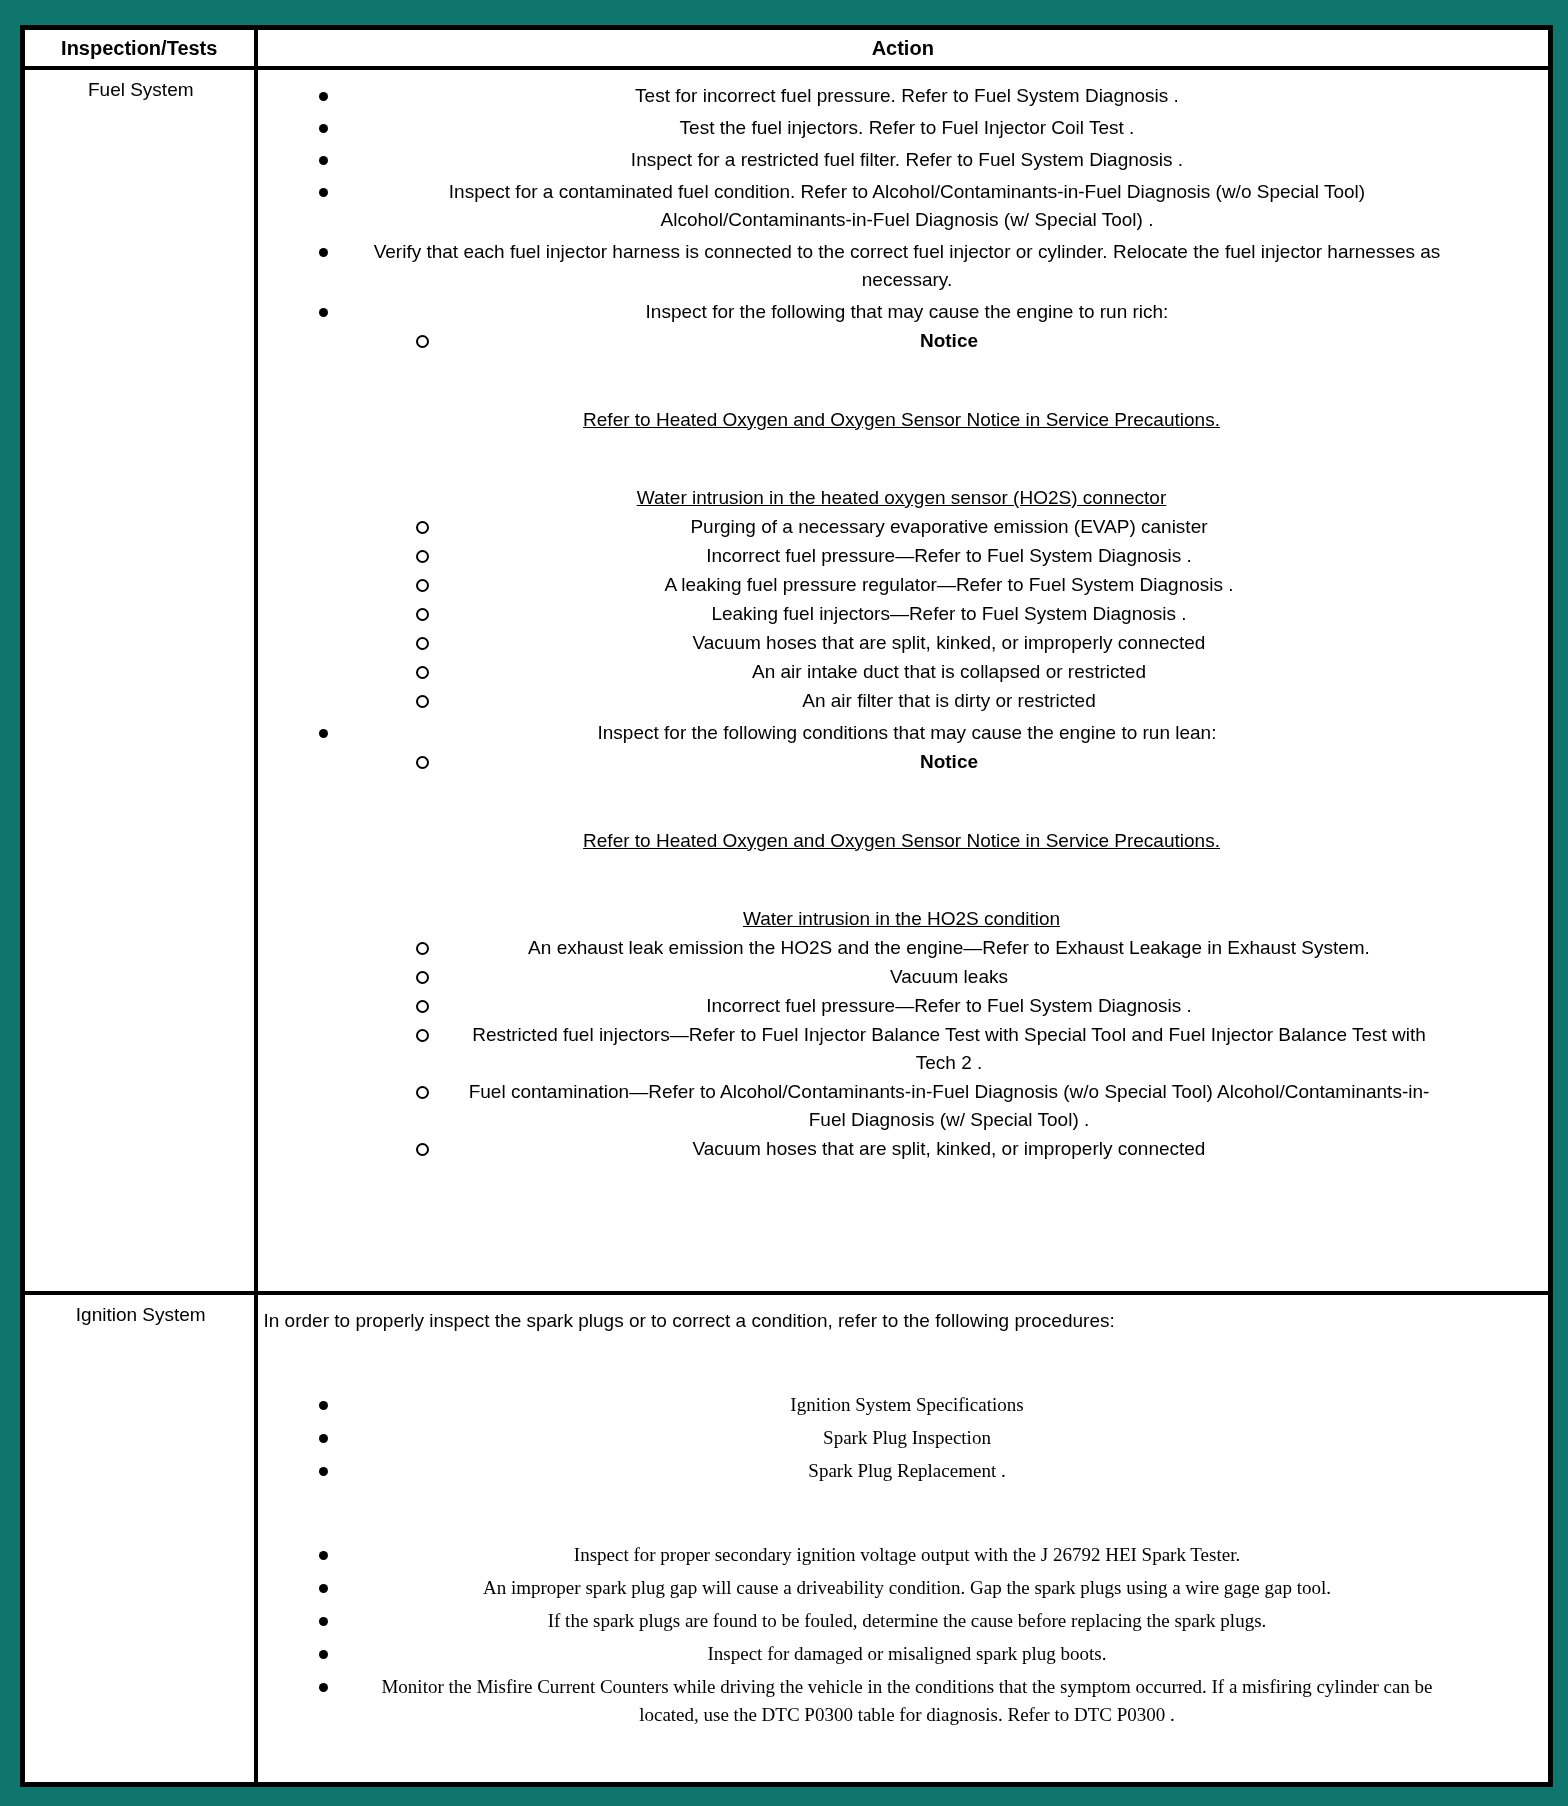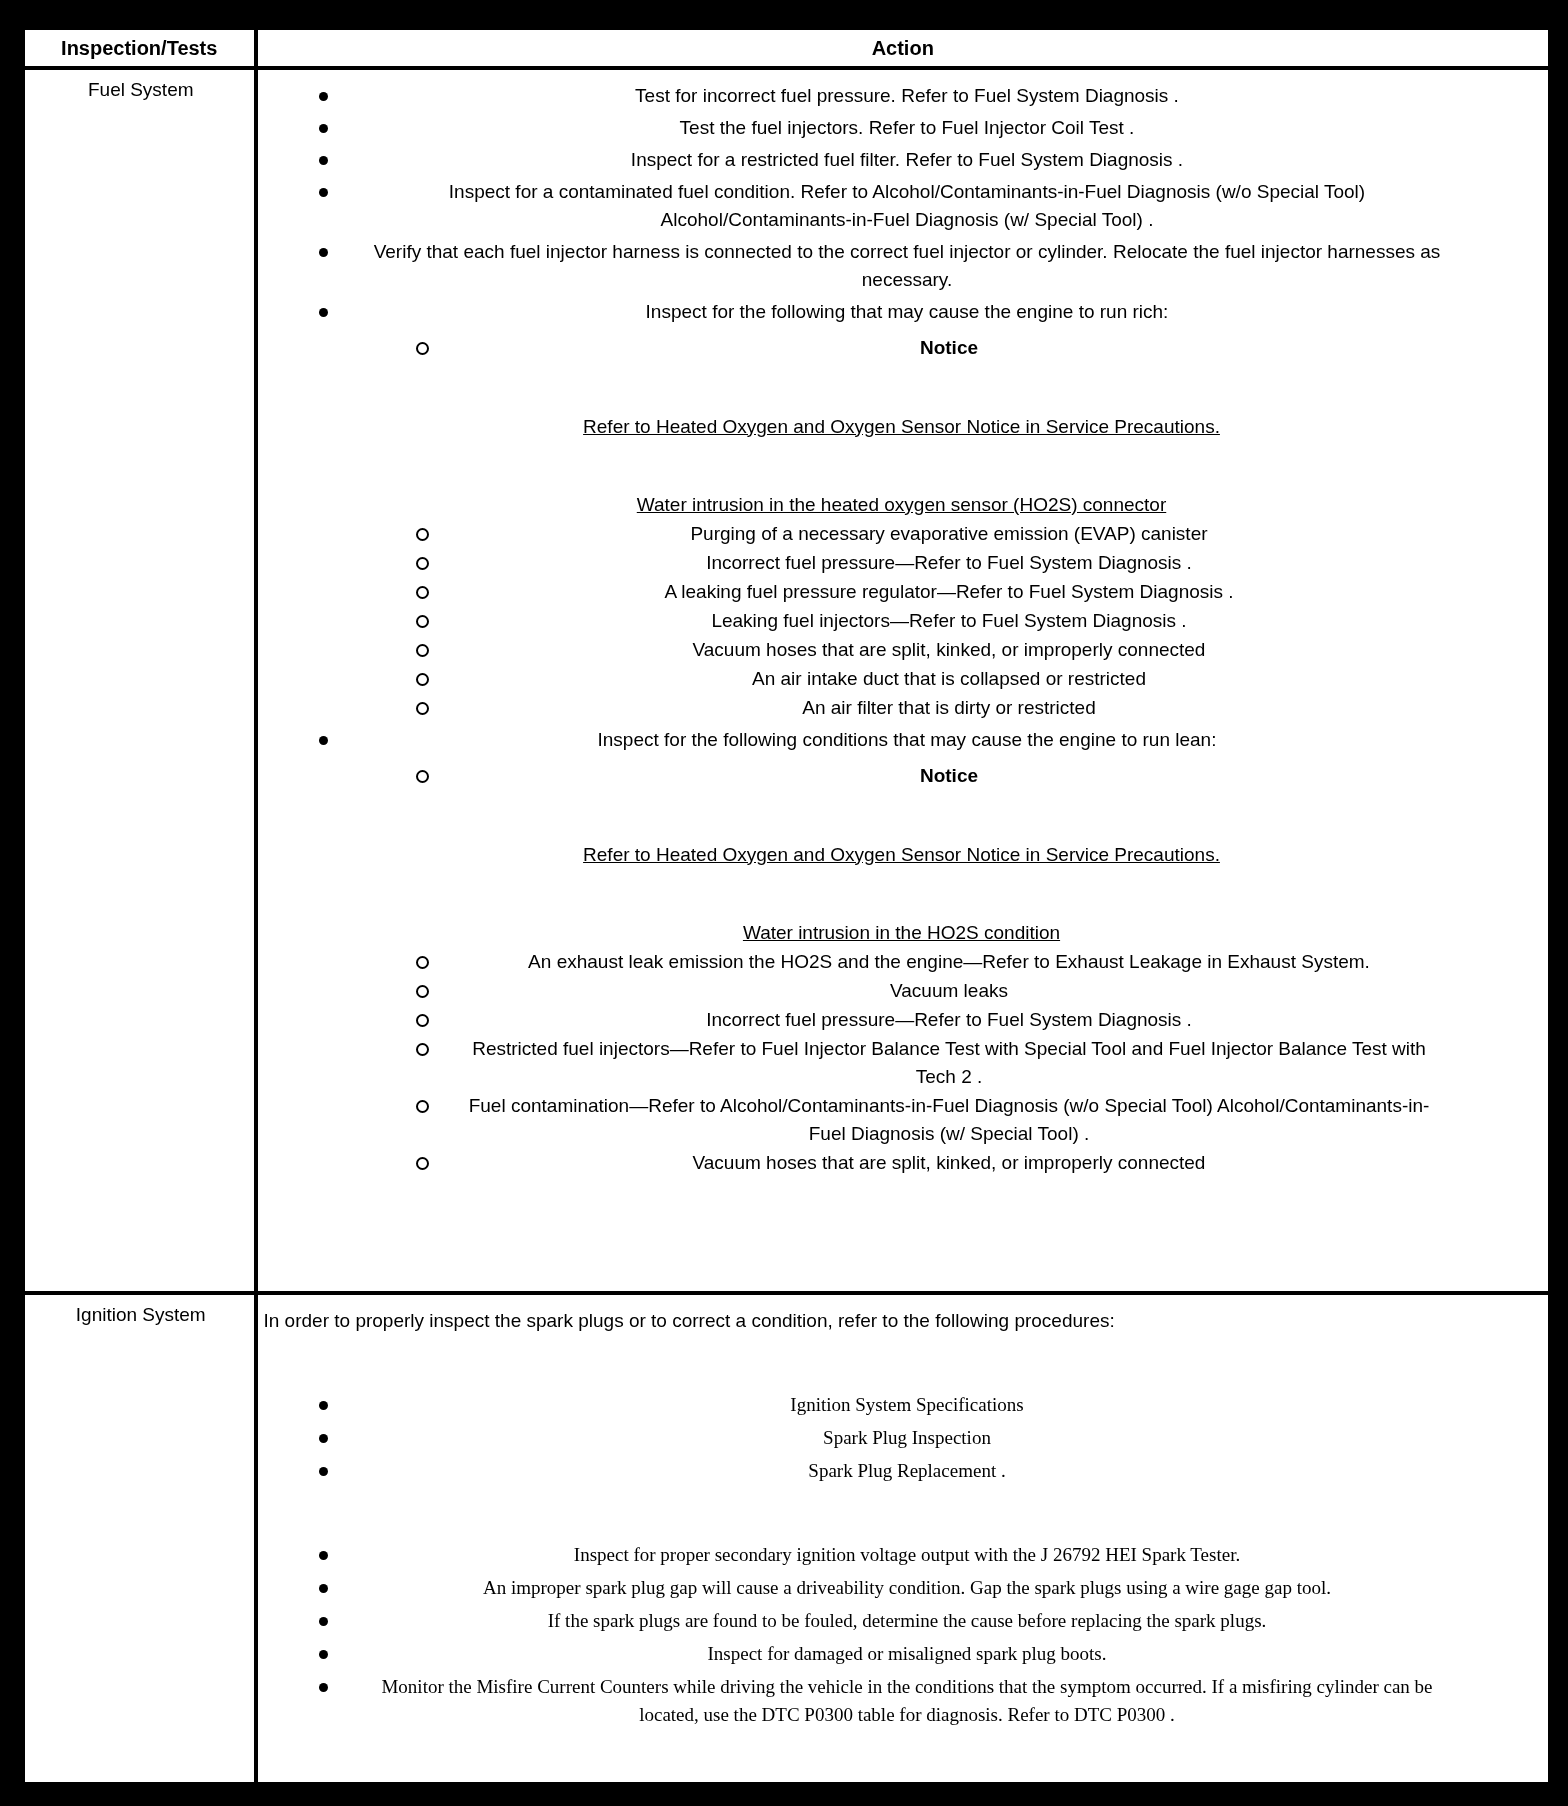--- a/index.html
+++ b/index.html
@@ -9,21 +9,21 @@
     width: 1568px;
   }
   body {
     font-family: "Liberation Sans", "DejaVu Sans", sans-serif;
     color: #000000;
     -webkit-font-smoothing: none;
   }
   .page {
     width: 1568px;
     height: 1806px;
-    background: #000000;
+    background: #0f766e;
     box-sizing: border-box;
     padding: 25px 20px 0 20px;
   }
   table.diag {
     border-collapse: collapse;
     table-layout: fixed;
     width: 1528px;
     background: #ffffff;
   }
   table.diag th,
@@ -76,21 +76,21 @@
     content: "";
     position: absolute;
     left: 55px;
     top: 10px;
     width: 9px;
     height: 9px;
     background: #000000;
     border-radius: 50%;
   }
   ul.l2 {
-    margin-top: 8px;
+    margin-top: 1px;
   }
   ul.l2 > li {
     position: relative;
     padding-left: 99px;
     margin: 0 0 1px 0;
     max-width: 975px;
   }
   ul.l2 > li::before {
     content: "";
     position: absolute;

